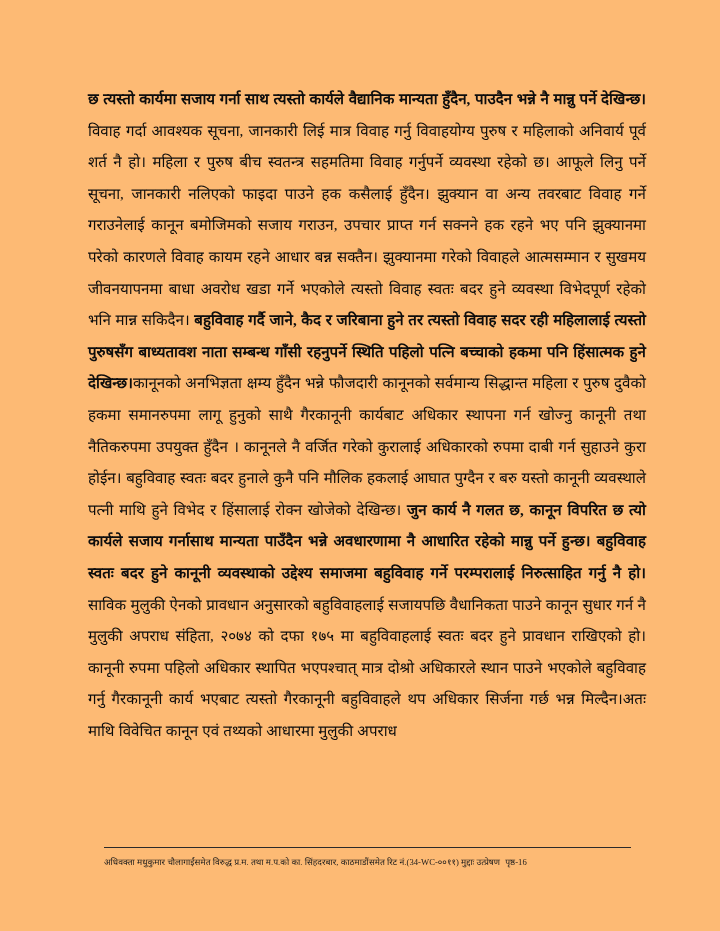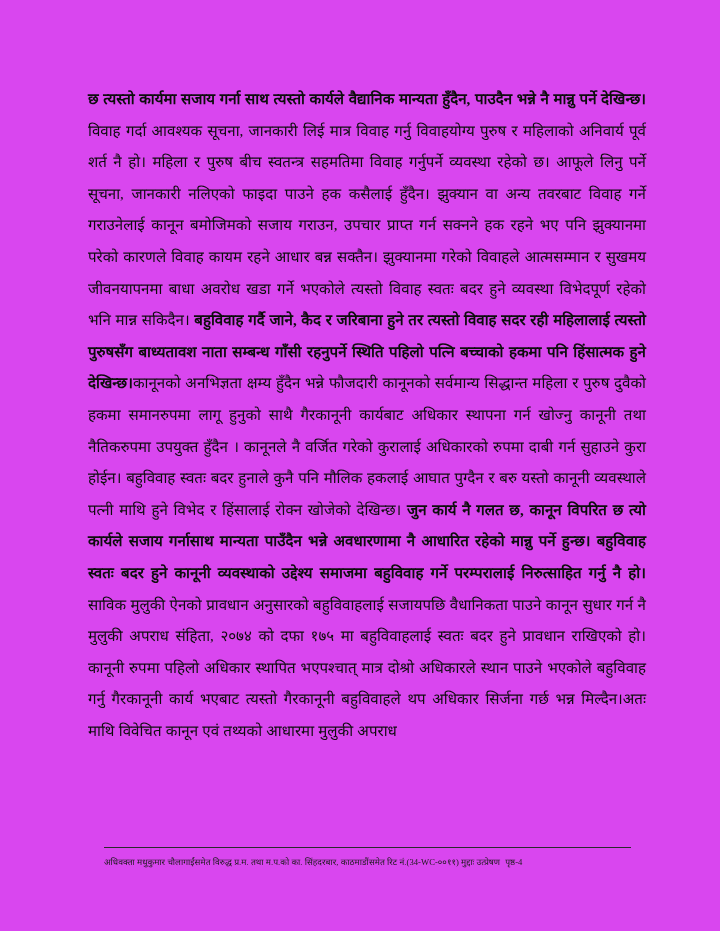--- a/index.html
+++ b/index.html
@@ -4,21 +4,21 @@
 <style>
   html, body {
     margin: 0;
     padding: 0;
     background: #ffffff;
   }
   .page {
     position: relative;
     width: 720px;
     height: 931px;
-    background: #d946ef;
+    background: #fdba74;
     box-sizing: border-box;
     overflow: hidden;
   }
   .body-text {
     position: absolute;
     left: 88px;
     top: 84px;
     width: 558px;
     text-align: justify;
     text-justify: inter-word;
@@ -67,16 +67,16 @@
 
 <div class="page">
 
   <div class="body-text">
     <span class="b">छ त्यस्तो कार्यमा सजाय गर्ना साथ त्यस्तो कार्यले वैद्यानिक मान्यता हुँदैन, पाउदैन भन्ने नै मान्नु पर्ने देखिन्छ।</span><span class="n"> विवाह गर्दा आवश्यक सूचना, जानकारी लिई मात्र विवाह गर्नु विवाहयोग्य पुरुष र महिलाको अनिवार्य पूर्व शर्त नै हो। महिला र पुरुष बीच स्वतन्त्र सहमतिमा विवाह गर्नुपर्ने व्यवस्था रहेको छ। आफूले लिनु पर्ने सूचना, जानकारी नलिएको फाइदा पाउने हक कसैलाई हुँदैन। झुक्यान वा अन्य तवरबाट विवाह गर्ने गराउनेलाई कानून बमोजिमको सजाय गराउन, उपचार प्राप्त गर्न सक्नने हक रहने भए पनि झुक्यानमा परेको कारणले विवाह कायम रहने आधार बन्न सक्तैन। झुक्यानमा गरेको विवाहले आत्मसम्मान र सुखमय जीवनयापनमा बाधा अवरोध खडा गर्ने भएकोले त्यस्तो विवाह स्वतः बदर हुने व्यवस्था विभेदपूर्ण रहेको भनि मान्न सकिदैन। </span><span class="b">बहुविवाह गर्दै जाने, कैद र जरिबाना हुने तर त्यस्तो विवाह सदर रही महिलालाई त्यस्तो पुरुषसँग बाध्यतावश नाता सम्बन्ध गाँसी रहनुपर्ने स्थिति पहिलो पत्नि बच्चाको हकमा पनि हिंसात्मक हुने देखिन्छ।</span><span class="n">कानूनको अनभिज्ञता क्षम्य हुँदैन भन्ने फौजदारी कानूनको सर्वमान्य सिद्धान्त महिला र पुरुष दुवैको हकमा समानरुपमा लागू हुनुको साथै गैरकानूनी कार्यबाट अधिकार स्थापना गर्न खोज्नु कानूनी तथा नैतिकरुपमा उपयुक्त हुँदैन । कानूनले नै वर्जित गरेको कुरालाई अधिकारको रुपमा दाबी गर्न सुहाउने कुरा होईन। बहुविवाह स्वतः बदर हुनाले कुनै पनि मौलिक हकलाई आघात पुग्दैन र बरु यस्तो कानूनी व्यवस्थाले पत्नी माथि हुने विभेद र हिंसालाई रोक्न खोजेको देखिन्छ। </span><span class="b">जुन कार्य नै गलत छ, कानून विपरित छ त्यो कार्यले सजाय गर्नासाथ मान्यता पाउँदैन भन्ने अवधारणामा नै आधारित रहेको मान्नु पर्ने हुन्छ। बहुविवाह स्वतः बदर हुने कानूनी व्यवस्थाको उद्देश्य समाजमा बहुविवाह गर्ने परम्परालाई निरुत्साहित गर्नु नै हो।</span><span class="n"> साविक मुलुकी ऐनको प्रावधान अनुसारको बहुविवाहलाई सजायपछि वैधानिकता पाउने कानून सुधार गर्न नै मुलुकी अपराध संहिता, २०७४ को दफा १७५ मा बहुविवाहलाई स्वतः बदर हुने प्रावधान राखिएको हो। कानूनी रुपमा पहिलो अधिकार स्थापित भएपश्चात् मात्र दोश्रो अधिकारले स्थान पाउने भएकोले बहुविवाह गर्नु गैरकानूनी कार्य भएबाट त्यस्तो गैरकानूनी बहुविवाहले थप अधिकार सिर्जना गर्छ भन्न मिल्दैन।अतः माथि विवेचित कानून एवं तथ्यको आधारमा मुलुकी अपराध</span>
   </div>
 
   <div class="footer-rule"></div>
 
   <div class="footer">
-    <span class="seg">अधिवक्ता मधुकुमार चौलागाईंसमेत विरुद्ध प्र.म. तथा म.प.को का. सिंहदरबार, काठमाडौंसमेत रिट नं.(34-WC-००११) मुद्दाः उत्प्रेषण</span><span class="gap"></span><span class="seg">पृष्ठ-4</span>
+    <span class="seg">अधिवक्ता मधुकुमार चौलागाईंसमेत विरुद्ध प्र.म. तथा म.प.को का. सिंहदरबार, काठमाडौंसमेत रिट नं.(34-WC-००११) मुद्दाः उत्प्रेषण</span><span class="gap"></span><span class="seg">पृष्ठ-16</span>
   </div>
 
 </div>
 
 </body></html>

